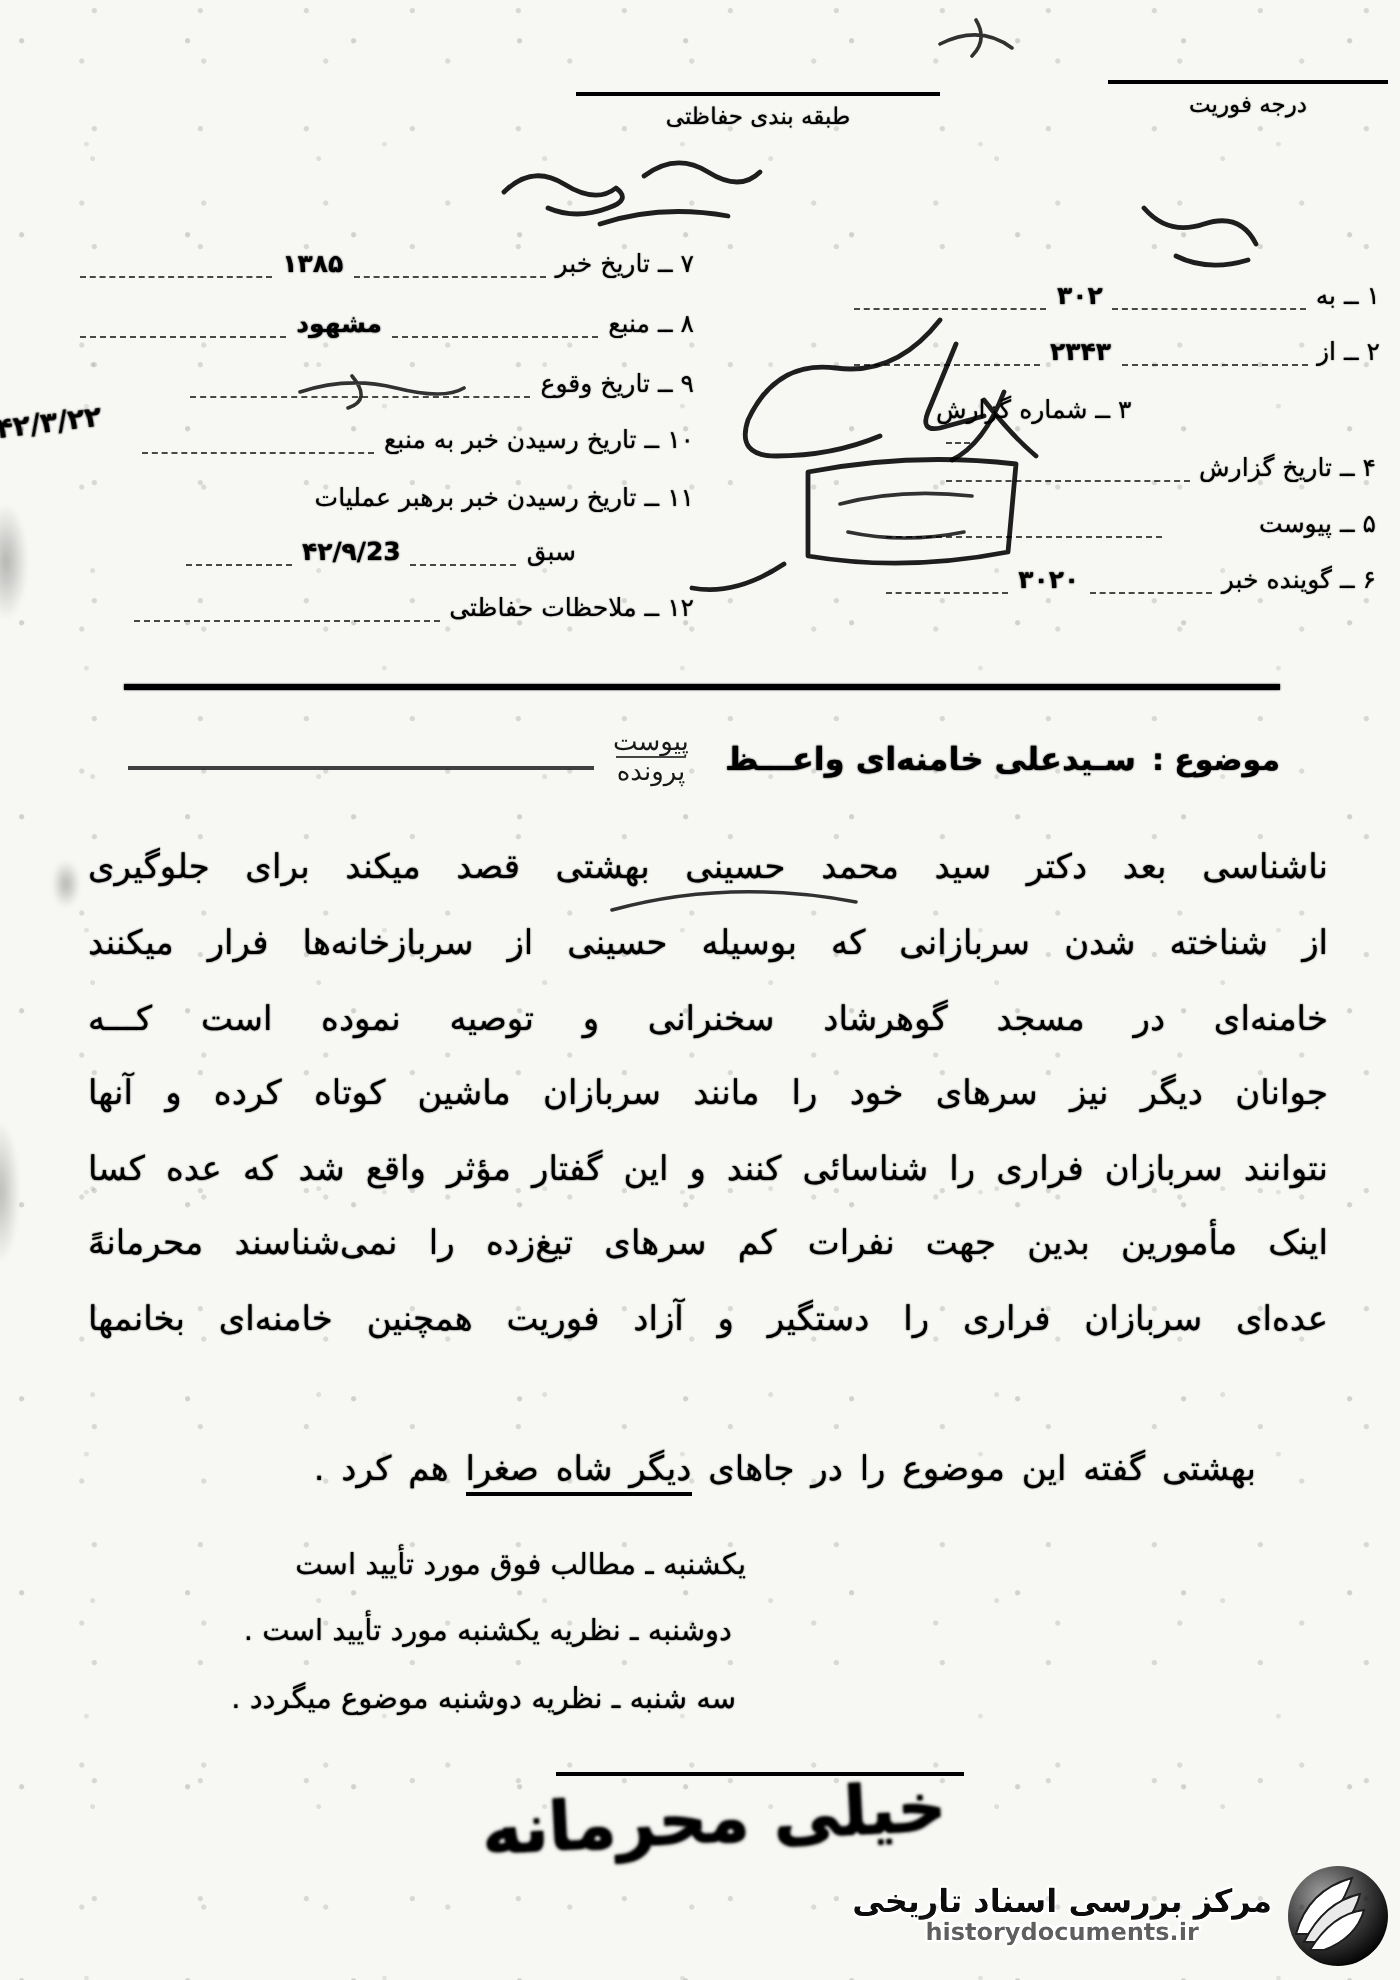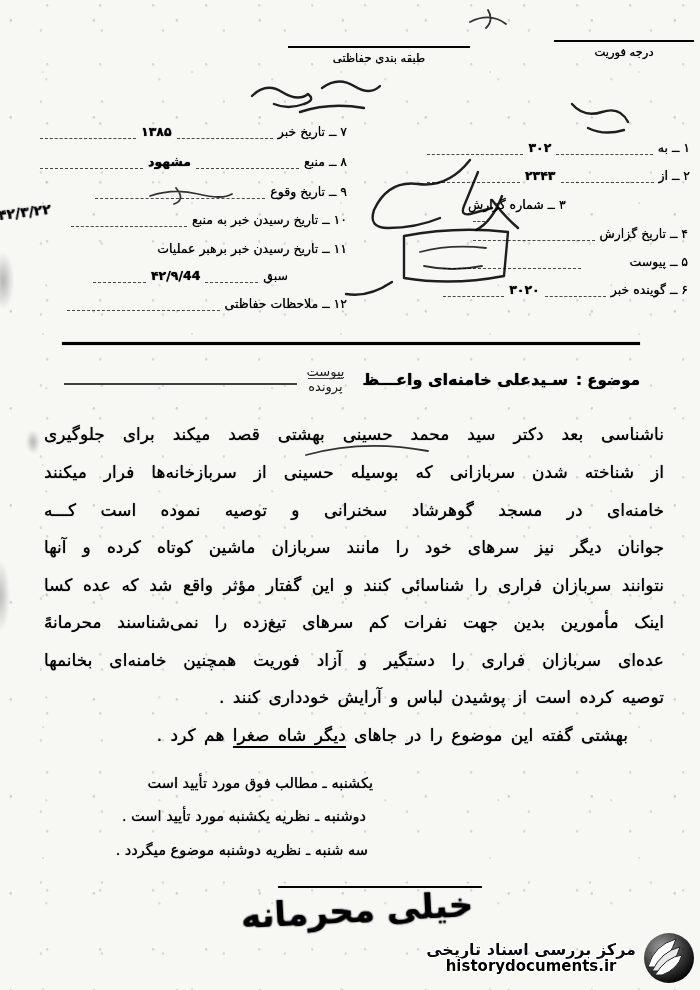--- a/index.html
+++ b/index.html
@@ -58,21 +58,21 @@
   .sig-line{position:absolute;top:886px;left:278px;width:204px;height:2.4px;
     background:#161616;filter:blur(.3px);}
   .signature{position:absolute;top:890px;left:232px;width:250px;font-size:34px;
     font-weight:bold;letter-spacing:3px;text-align:center;transform:rotate(-3deg);
     filter:blur(.55px);text-shadow:0 0 1.5px #000;}
   .watermark{position:absolute;right:4px;bottom:3px;display:flex;
     align-items:center;gap:4px;}
   .wm-text{text-align:center;line-height:1.05;}
   .wm-fa{font-size:16px;font-weight:bold;color:#262626;letter-spacing:.5px;
     text-shadow:-1px -1px 0 #fff,1px -1px 0 #fff,-1px 1px 0 #fff,1px 1px 0 #fff,0 0 4px #fff;}
-  .wm-en{font-size:15px;font-weight:bold;color:#0f172a;direction:ltr;
+  .wm-en{font-size:12px;font-weight:bold;color:#ef4444;direction:ltr;
     text-shadow:-1px -1px 0 #fff,1px -1px 0 #fff,-1px 1px 0 #fff,1px 1px 0 #fff,0 0 4px #fff;}
   .wm-logo{width:56px;height:58px;flex:0 0 auto;}
   svg.ink{position:absolute;inset:0;pointer-events:none;}
   svg.ink path{fill:none;stroke:#1a1a1a;stroke-width:2.4;stroke-linecap:round;
     stroke-linejoin:round;opacity:.88;}
   svg.ink .thin{stroke-width:1.8;opacity:.8;}
 </style>
 </head>
 <body>
 
@@ -136,21 +136,21 @@
     <div class="frow" style="left:66px;top:212px;width:281px;">
       <span class="lbl">۱۰ ــ تاریخ رسیدن خبر به منبع</span>
       <span class="lead"></span>
     </div>
     <div class="frow" style="left:60px;top:241px;width:287px;">
       <span class="lbl">۱۱ ــ تاریخ رسیدن خبر برهبر عملیات</span>
     </div>
     <div class="frow" style="left:88px;top:268px;width:200px;">
       <span class="lbl">سبق</span>
       <span class="lead"></span>
-      <span class="val">۴۲/۹/44</span>
+      <span class="val">۴۲/۹/23</span>
       <span class="lead"></span>
     </div>
     <div class="frow" style="left:62px;top:296px;width:285px;">
       <span class="lbl">۱۲ ــ ملاحظات حفاظتی</span>
       <span class="lead"></span>
     </div>
 
     <div class="margin-date">۴۲/۳/۲۲</div>
 
     <div class="divider"></div>
@@ -165,21 +165,20 @@
       <span class="subject-lead"></span>
     </div>
 
     <div class="body-line justify" style="top:424px;">ناشناسی بعد دکتر سید محمد حسینی بهشتی قصد میکند برای جلوگیری</div>
     <div class="body-line justify" style="top:462px;">از شناخته شدن سربازانی که بوسیله حسینی از سربازخانه‌ها فرار میکنند</div>
     <div class="body-line justify" style="top:500px;">خامنه‌ای در مسجد گوهرشاد سخنرانی و توصیه نموده است کـــه</div>
     <div class="body-line justify" style="top:537px;">جوانان دیگر نیز سرهای خود را مانند سربازان ماشین کوتاه کرده و آنها</div>
     <div class="body-line justify" style="top:575px;">نتوانند سربازان فراری را شناسائی کنند و این گفتار مؤثر واقع شد که عده کسا</div>
     <div class="body-line justify" style="top:612px;">اینک مأمورین بدین جهت نفرات کم سرهای تیغ‌زده را نمی‌شناسند محرمانهً</div>
     <div class="body-line justify" style="top:650px;">عده‌ای سربازان فراری را دستگیر و آزاد فوریت همچنین خامنه‌ای بخانمها</div>
-    <div class="body-line plain" style="top:687px;">توصیه کرده است از پوشیدن لباس و آرایش خودداری کنند .</div>
     <div class="body-line plain" style="top:725px;right:72px;">
       <span>بهشتی گفته این موضوع را در جاهای </span><span class="uline">دیگر شاه صغرا</span><span> هم کرد .</span>
     </div>
 
     <div class="eval" style="left:85px;top:775px;width:288px;">یکشنبه ـ مطالب فوق مورد تأیید است</div>
     <div class="eval" style="left:74px;top:808px;width:292px;">دوشنبه ـ نظریه یکشنبه مورد تأیید است .</div>
     <div class="eval" style="left:64px;top:842px;width:304px;">سه شنبه ـ نظریه دوشنبه موضوع میگردد .</div>
 
     <div class="sig-line"></div>
     <div class="signature">خیلی محرمانه</div>

